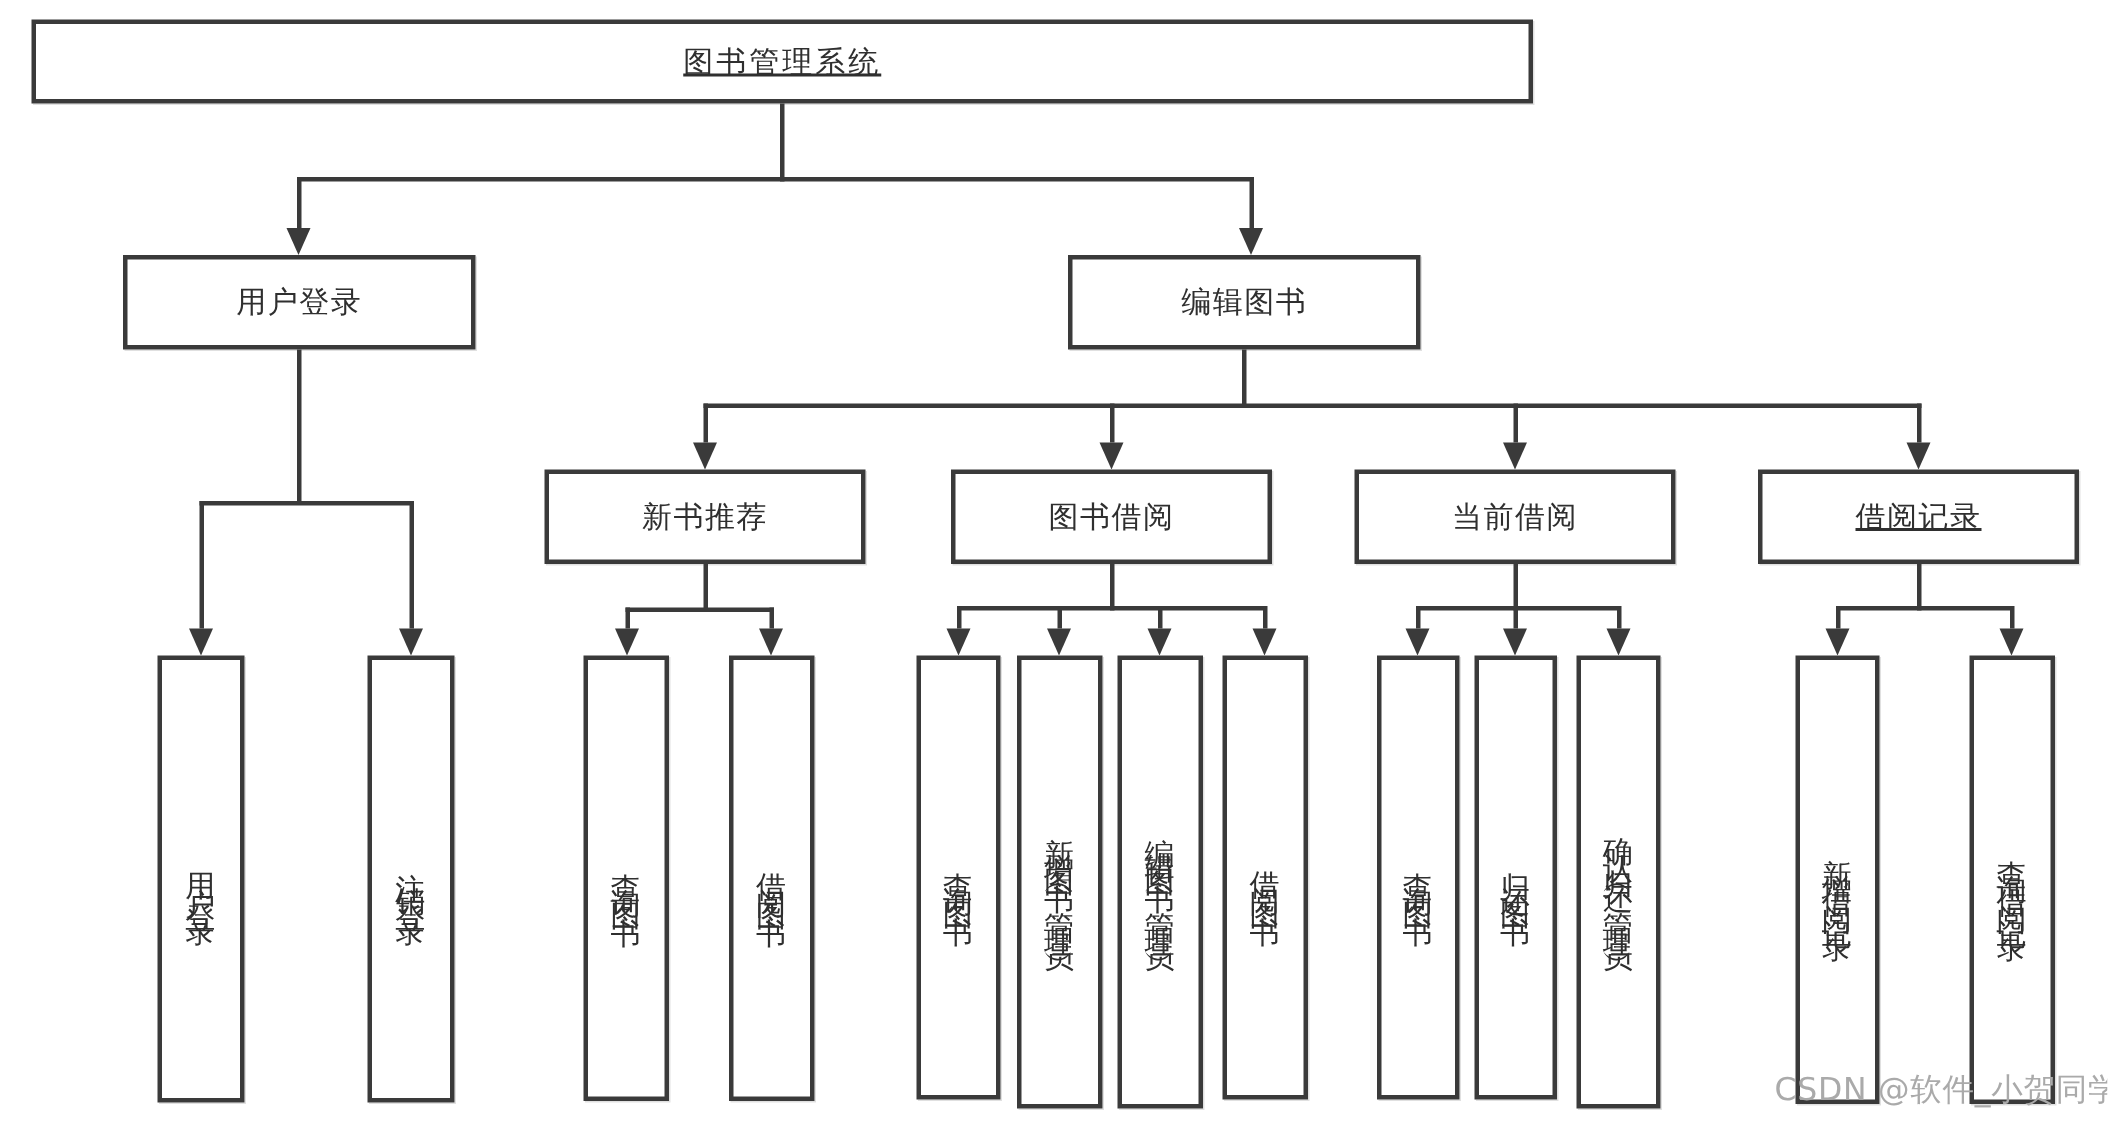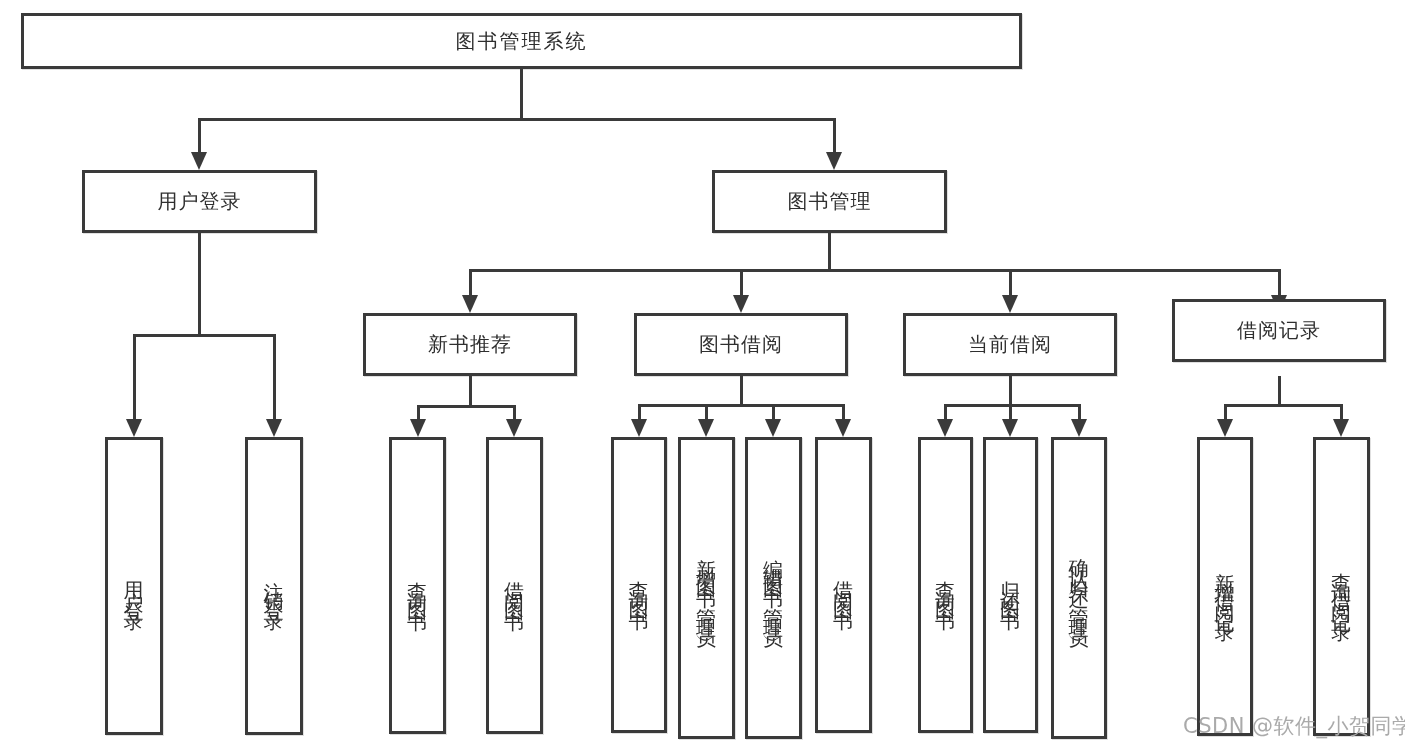--- a/index.html
+++ b/index.html
@@ -33,36 +33,36 @@
     position:absolute;left:1183px;top:712px;z-index:20;
     font-size:21px;color:var(--color-watermark,#aaaaaa);
     letter-spacing:0.5px;white-space:nowrap;
   }
 </style>
 </head>
 <body>
 
 <div class="canvas">
 
-  <div class="node hnode" style="left:21px;top:13px;width:1001px;height:56px;letter-spacing:2px;">
+  <div class="node hnode" style="left:21px;top:13px;width:1001px;height:56px;letter-spacing:2px;text-decoration:underline;">
     <span>图书管理系统</span>
   </div>
 
   <div class="vl" style="left:520px;top:69px;height:52px;"></div>
   <div class="hl" style="left:198px;top:118px;width:637px;"></div>
   <div class="vl" style="left:198px;top:118px;height:34px;"></div>
   <div class="ah" style="left:191px;top:152px;"></div>
   <div class="vl" style="left:833px;top:118px;height:34px;"></div>
   <div class="ah" style="left:826px;top:152px;"></div>
 
   <div class="node hnode" style="left:82px;top:170px;width:235px;height:63px;">
     <span>用户登录</span>
   </div>
   <div class="node hnode" style="left:712px;top:170px;width:235px;height:63px;">
-    <span>图书管理</span>
+    <span>编辑图书</span>
   </div>
 
   <div class="vl" style="left:198px;top:233px;height:103px;"></div>
   <div class="hl" style="left:133px;top:334px;width:143px;"></div>
   <div class="vl" style="left:133px;top:334px;height:85px;"></div>
   <div class="ah" style="left:126px;top:419px;"></div>
   <div class="vl" style="left:273px;top:334px;height:85px;"></div>
   <div class="ah" style="left:266px;top:419px;"></div>
 
   <div class="vl" style="left:828px;top:233px;height:39px;"></div>
@@ -78,21 +78,21 @@
 
   <div class="node hnode" style="left:363px;top:313px;width:214px;height:63px;">
     <span>新书推荐</span>
   </div>
   <div class="node hnode" style="left:903px;top:313px;width:214px;height:63px;">
     <span>当前借阅</span>
   </div>
   <div class="node hnode" style="left:634px;top:313px;width:214px;height:63px;">
     <span>图书借阅</span>
   </div>
-  <div class="node hnode" style="left:1172px;top:299px;width:214px;height:63px;">
+  <div class="node hnode" style="left:1172px;top:313px;width:214px;height:63px;text-decoration:underline;">
     <span>借阅记录</span>
   </div>
 
   <div class="vl" style="left:469px;top:376px;height:32px;"></div>
   <div class="hl" style="left:417px;top:405px;width:99px;"></div>
   <div class="vl" style="left:417px;top:405px;height:14px;"></div>
   <div class="ah" style="left:410px;top:419px;"></div>
   <div class="vl" style="left:513px;top:405px;height:14px;"></div>
   <div class="ah" style="left:506px;top:419px;"></div>
 

